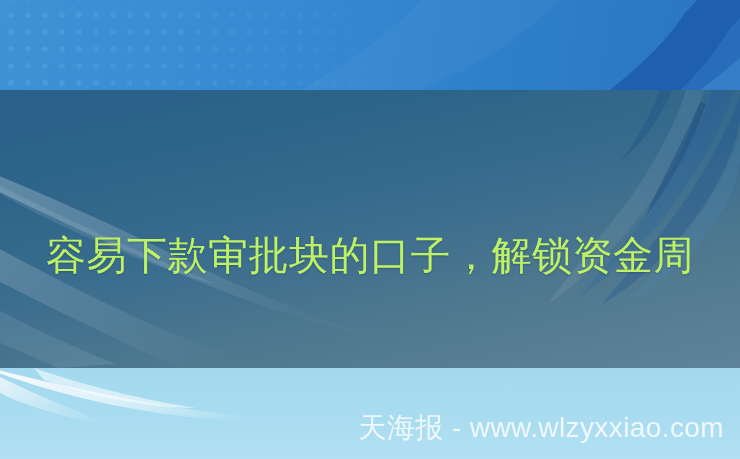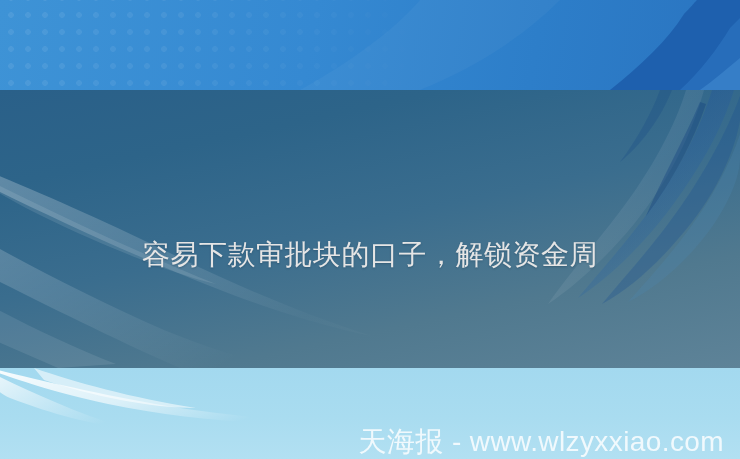--- a/index.html
+++ b/index.html
@@ -60,37 +60,37 @@
     background: linear-gradient(180deg, #a3d9ef 0%, #a9dcf0 55%, #b2e0f2 100%);
   }
 
   
   .title {
     position: absolute;
     left: 0; top: 183px;
     width: 740px;
     text-align: center;
     font-family: "Liberation Sans", "DejaVu Sans", sans-serif;
-    font-size: 28px;
+    font-size: 40px;
     line-height: 48px;
     letter-spacing: 0.5px;
-    color: #e5e5e5;
+    color: #bef264;
     font-weight: 400;
     text-shadow: 0 1px 2px rgba(12, 40, 62, 0.30);
     z-index: 20;
     white-space: pre-line;
   }
   .title-line {
     display: block;
   }
 
   
   .watermark {
     position: absolute;
-    left: 0; top: 425px;
+    left: 0; top: 411px;
     width: 724px;
     text-align: right;
     font-family: "Liberation Sans", "DejaVu Sans", sans-serif;
     font-size: 28px;
     line-height: 34px;
     color: rgba(255,255,255,0.82);
     letter-spacing: 0.4px;
     white-space: nowrap;
     z-index: 25;
   }

